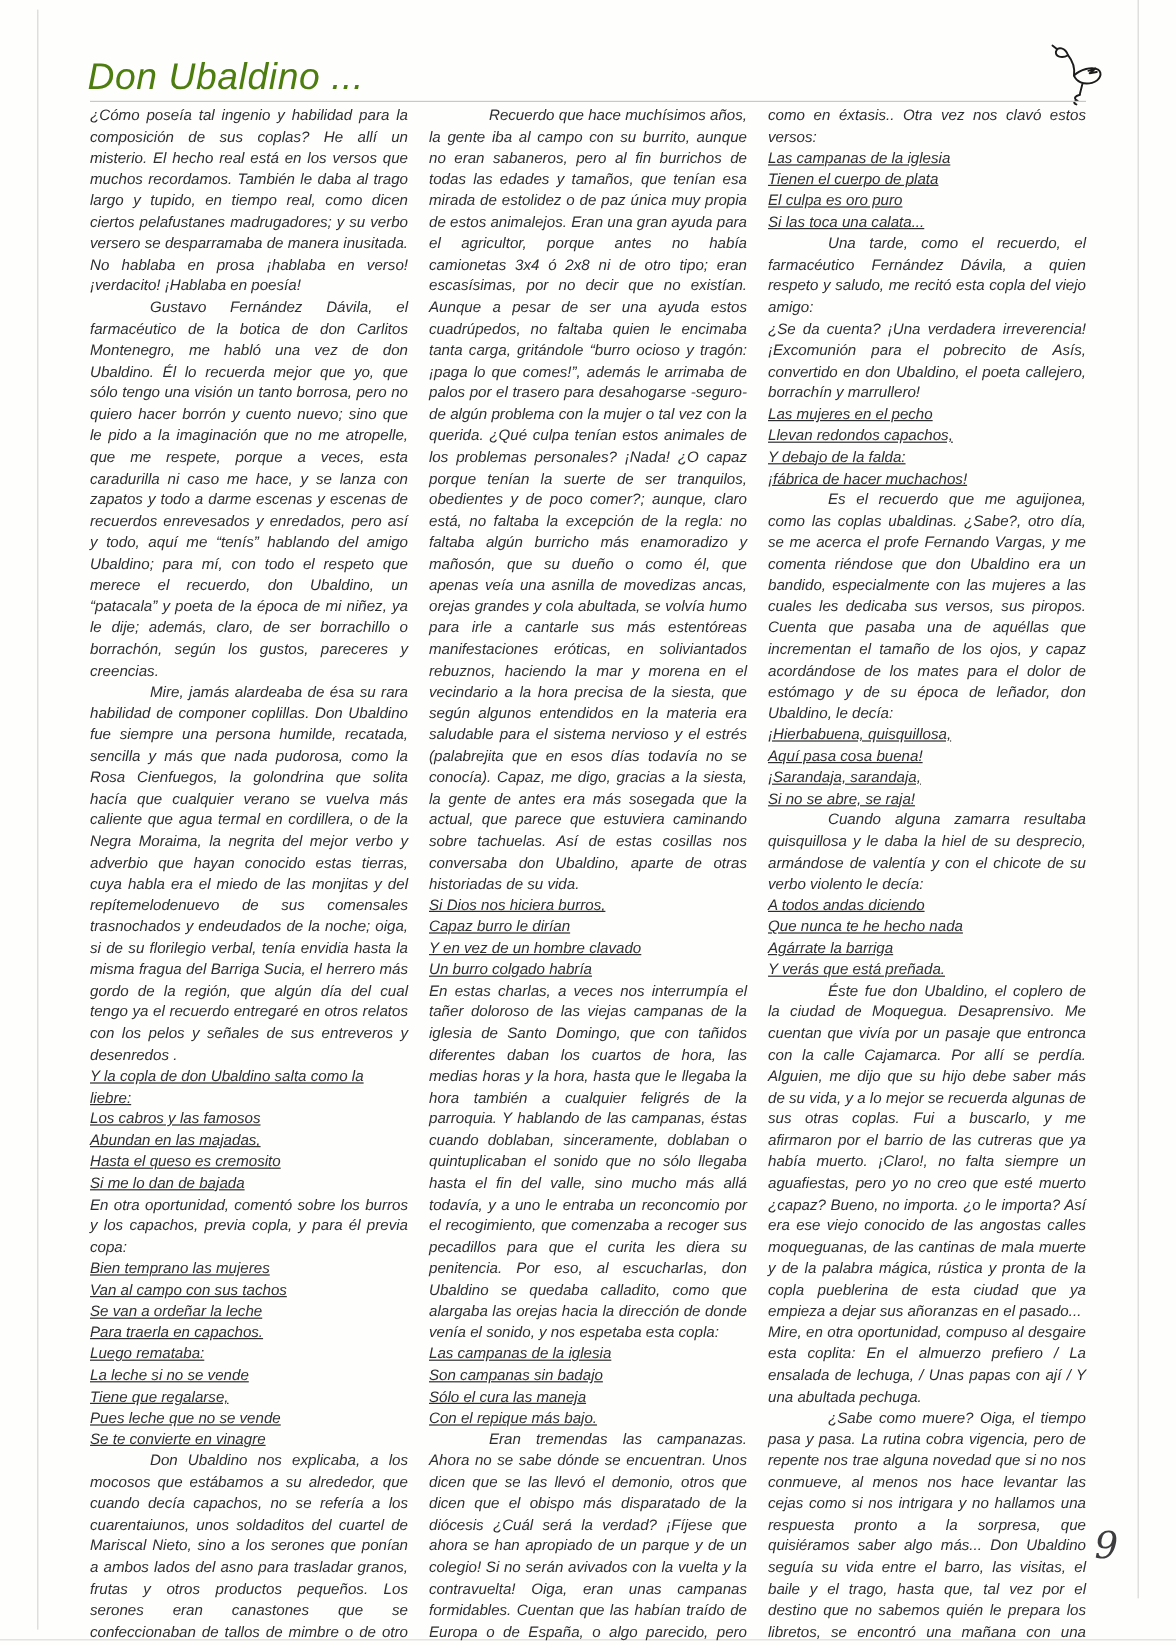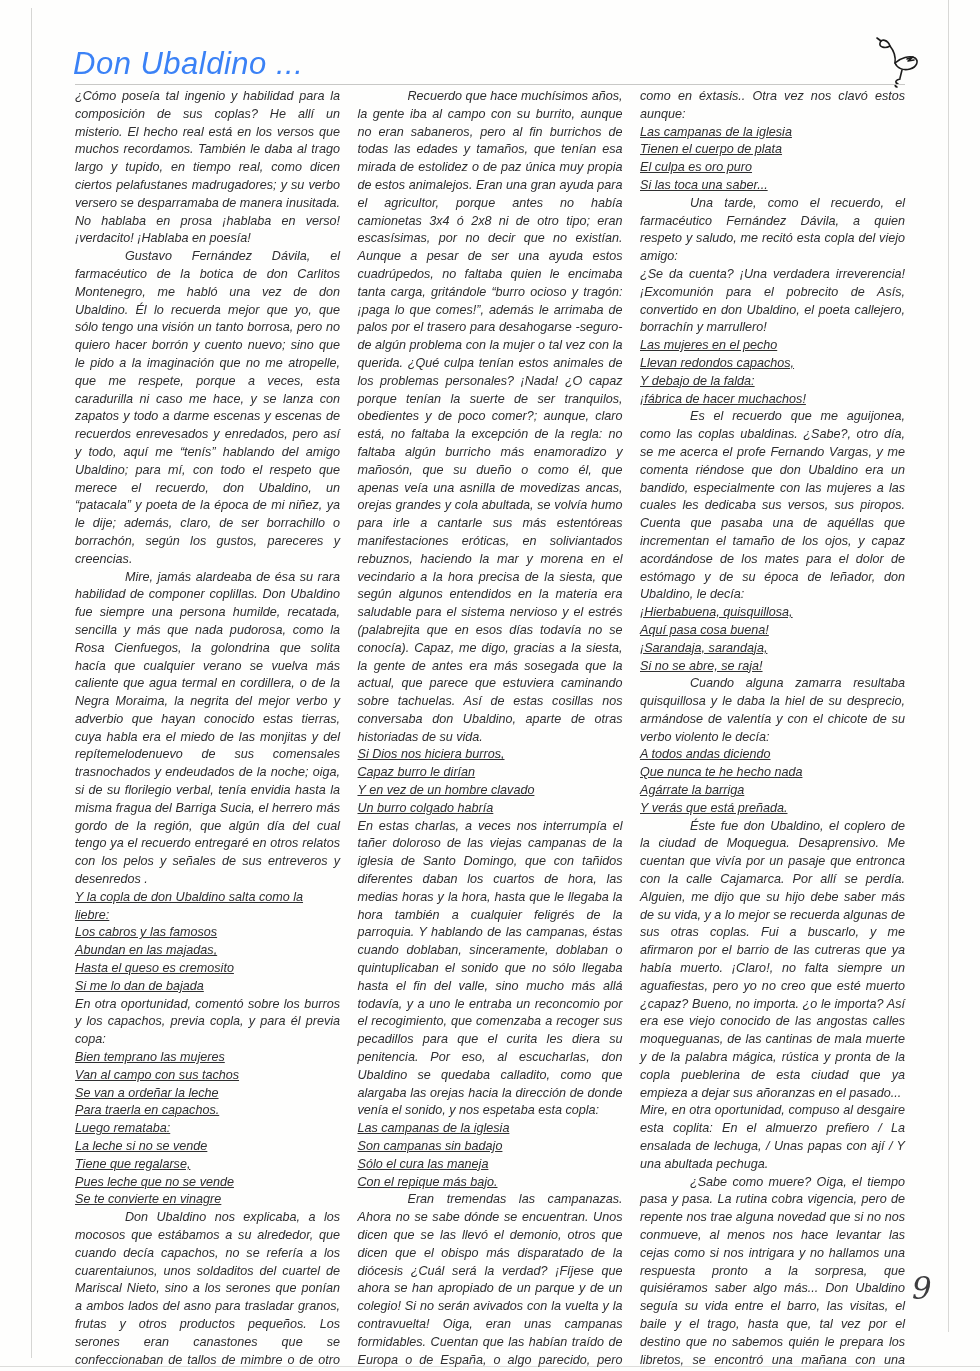--- a/index.html
+++ b/index.html
@@ -14,21 +14,21 @@
 
   
   .mark-left   { position: absolute; left: 31px;  top: 8px;    width: 1px;  height: 1350px; background: #d6d6d4; }
   .mark-right  { position: absolute; left: 948px; top: 0px;    width: 1px;  height: 1332px; background: #d8d8d6; }
   .mark-bottom { position: absolute; left: 0px;   top: 1366px; width: 980px; height: 1px;   background: #dcdcda; }
 
   .title {
     position: absolute; left: 73px; top: 46px; margin: 0;
     font-family: "Liberation Sans", sans-serif;
     font-style: italic; font-weight: normal;
-    font-size: 31px; color: #3b82f6; letter-spacing: 0.5px;
+    font-size: 31px; color: #4d7c0f; letter-spacing: 0.5px;
     white-space: nowrap;
   }
   .title-rule {
     position: absolute; left: 75px; top: 84px;
     width: 830px; height: 1px; background: #c8c8c6;
   }
 
   .columns {
     position: absolute; left: 75px; top: 88px; width: 830px;
     display: flex; justify-content: space-between; align-items: flex-start;
@@ -106,25 +106,25 @@
         <div class="verse-line">Y en vez de un hombre clavado</div>
         <div class="verse-line">Un burro colgado habría</div>
         <p class="para">En estas charlas, a veces nos interrumpía el tañer doloroso de las viejas campanas de la iglesia de Santo Domingo, que con tañidos diferentes daban los cuartos de hora, las medias horas y la hora, hasta que le llegaba la hora también a cualquier feligrés de la parroquia. Y hablando de las campanas, éstas cuando doblaban, sinceramente, doblaban o quintuplicaban el sonido que no sólo llegaba hasta el fin del valle, sino mucho más allá todavía, y a uno le entraba un reconcomio por el recogimiento, que comenzaba a recoger sus pecadillos para que el curita les diera su penitencia. Por eso, al escucharlas, don Ubaldino se quedaba calladito, como que alargaba las orejas hacia la dirección de donde venía el sonido, y nos espetaba esta copla:</p>
         <div class="verse-line">Las campanas de la iglesia</div>
         <div class="verse-line">Son campanas sin badajo</div>
         <div class="verse-line">Sólo el cura las maneja</div>
         <div class="verse-line">Con el repique más bajo.</div>
         <p class="para indent">Eran tremendas las campanazas. Ahora no se sabe dónde se encuentran. Unos dicen que se las llevó el demonio, otros que dicen que el obispo más disparatado de la diócesis ¿Cuál será la verdad? ¡Fíjese que ahora se han apropiado de un parque y de un colegio! Si no serán avivados con la vuelta y la contravuelta! Oiga, eran unas campanas formidables. Cuentan que las habían traído de Europa o de España, o algo parecido, pero eran de tierras extrañas; y cuando las tocaban, salía música de sus metales. Capaz es una exageración, pero don Ubaldino se quedaba</p>
       </div>
     <div class="col">
-        <p class="para">como en éxtasis.. Otra vez nos clavó estos aunque:</p>
+        <p class="para">como en éxtasis.. Otra vez nos clavó estos versos:</p>
         <div class="verse-line">Las campanas de la iglesia</div>
         <div class="verse-line">Tienen el cuerpo de plata</div>
         <div class="verse-line">El culpa es oro puro</div>
-        <div class="verse-line">Si las toca una saber...</div>
+        <div class="verse-line">Si las toca una calata...</div>
         <p class="para indent">Una tarde, como el recuerdo, el farmacéutico Fernández Dávila, a quien respeto y saludo, me recitó esta copla del viejo amigo:</p>
         <p class="para">¿Se da cuenta? ¡Una verdadera irreverencia! ¡Excomunión para el pobrecito de Asís, convertido en don Ubaldino, el poeta callejero, borrachín y marrullero!</p>
         <div class="verse-line">Las mujeres en el pecho</div>
         <div class="verse-line">Llevan redondos capachos,</div>
         <div class="verse-line">Y debajo de la falda:</div>
         <div class="verse-line">¡fábrica de hacer muchachos!</div>
         <p class="para indent">Es el recuerdo que me aguijonea, como las coplas ubaldinas. ¿Sabe?, otro día, se me acerca el profe Fernando Vargas, y me comenta riéndose que don Ubaldino era un bandido, especialmente con las mujeres a las cuales les dedicaba sus versos, sus piropos. Cuenta que pasaba una de aquéllas que incrementan el tamaño de los ojos, y capaz acordándose de los mates para el dolor de estómago y de su época de leñador, don Ubaldino, le decía:</p>
         <div class="verse-line">¡Hierbabuena, quisquillosa,</div>
         <div class="verse-line">Aquí pasa cosa buena!</div>
         <div class="verse-line">¡Sarandaja, sarandaja,</div>

